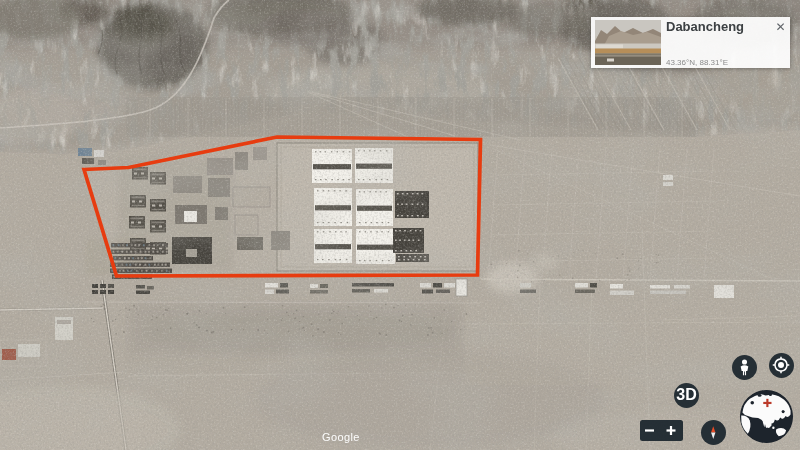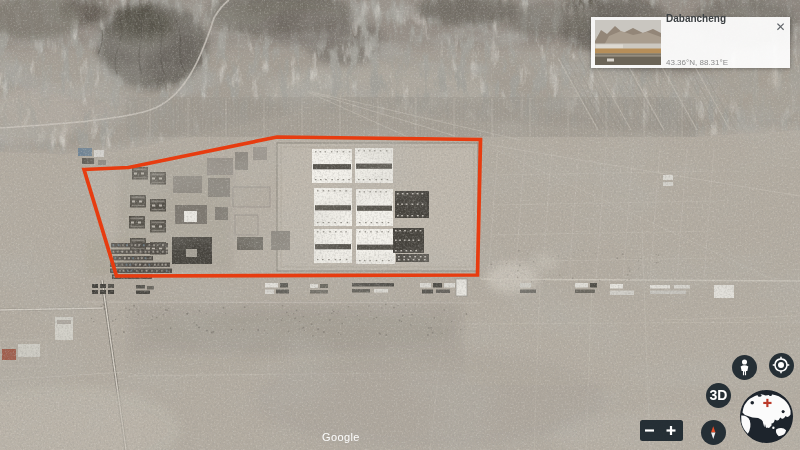--- a/index.html
+++ b/index.html
@@ -1,18 +1,18 @@
 <!DOCTYPE html>
 <html><head><meta charset="utf-8">
 <style>
 html,body{margin:0;padding:0;width:800px;height:450px;overflow:hidden;font-family:"Liberation Sans",sans-serif;background:#b3aca1;position:relative}
 .abs{position:absolute}
 .card{position:absolute;left:591px;top:17px;width:199px;height:51px;background:rgba(255,255,255,0.93);box-shadow:0 1px 4px rgba(0,0,0,0.3)}
 .thumb{position:absolute;left:3.5px;top:3px;width:66px;height:45px;overflow:hidden}
-.title{position:absolute;left:75px;top:1px;font-size:10px;color:#3c4043;font-weight:bold;letter-spacing:0px;transform:translateY(-50%);white-space:nowrap}
+.title{position:absolute;left:75px;top:9px;font-size:13px;color:#3c4043;font-weight:bold;letter-spacing:0px;transform:translateY(-50%);white-space:nowrap}
 .coords{position:absolute;left:75px;top:45px;font-size:8px;color:#8b8b8b;letter-spacing:0px;transform:translateY(-50%);white-space:nowrap}
 .closex{position:absolute;right:4.5px;top:3px;font-size:12px;color:#5f6368}
 .circ{position:absolute;border-radius:50%;background:rgba(30,40,47,0.95);display:flex;align-items:center;justify-content:center}
 .zoompill{position:absolute;left:640px;top:420px;width:43px;height:21px;background:rgba(30,40,47,0.95);border-radius:2.5px;overflow:hidden}
 </style></head><body>
 
 <svg class="abs" style="left:0;top:0" width="800" height="450" viewBox="0 0 800 450">
 <defs>
 <clipPath id="mclip">
         <path d="M0,0 H800 V130 L690,137 L620,131 L490,123 L420,117 L300,112 L255,123 L180,139 L120,150 L60,154 L0,152 Z"></path>
@@ -1067,21 +1067,21 @@
       <path d="M6.6,10.6 Q12,6.8 17.4,10.6 L16,17 H14.2 V23 H12.6 V17.6 H11.4 V23 H9.8 V17 H8 Z" fill="#fff"></path>
     </svg>
 </div>
 
 <div class="circ" style="left:768.5px;top:352.5px;width:25px;height:25px">
 <svg width="18" height="18" viewBox="0 0 24 24">
       <path d="M12 8a4 4 0 100 8 4 4 0 000-8zm8.94 3A8.99 8.99 0 0013 3.06V1h-2v2.06A8.99 8.99 0 003.06 11H1v2h2.06A8.99 8.99 0 0011 20.94V23h2v-2.06A8.99 8.99 0 0020.94 13H23v-2h-2.06zM12 19a7 7 0 110-14 7 7 0 010 14z" fill="#fff"></path>
     </svg>
 </div>
 
-<div class="circ" style="left:706px;top:382.5px;width:25px;height:25px;color:#fff;font-size:14px;font-weight:bold">3D</div>
+<div class="circ" style="left:674px;top:382.5px;width:25px;height:25px;color:#fff;font-size:16px;font-weight:bold">3D</div>
 
 <div class="circ" style="left:700.5px;top:419.5px;width:25px;height:25px">
 <svg width="10.5" height="15" viewBox="0 0 14 18">
       <path d="M7,0.5 L9.9,9 H4.1 Z" fill="#e84c26"></path>
       <path d="M7,17.5 L9.9,9 H4.1 Z" fill="#eceff1"></path>
     </svg>
 </div>
 
 <div class="circ" style="left:739.5px;top:389.5px;width:53px;height:53px;background:#1d242c">
 <svg width="53" height="53" viewBox="0 0 54 54">

